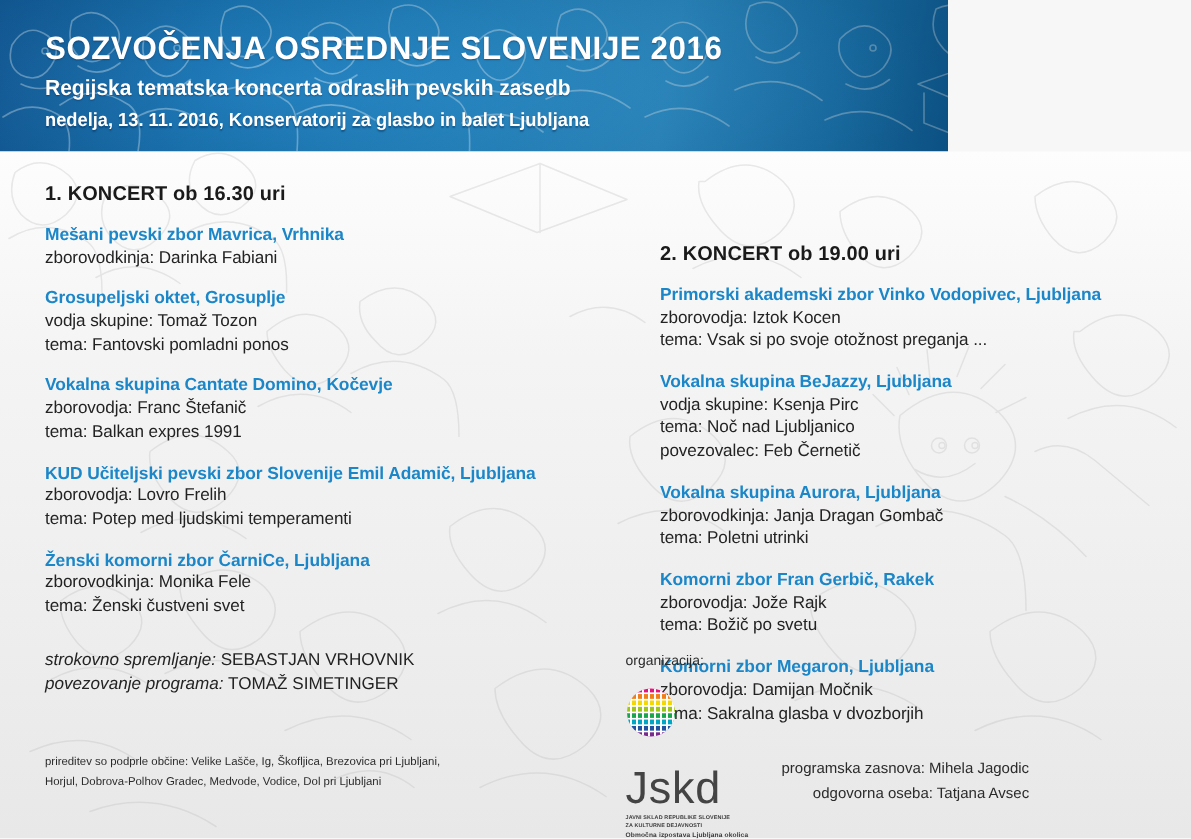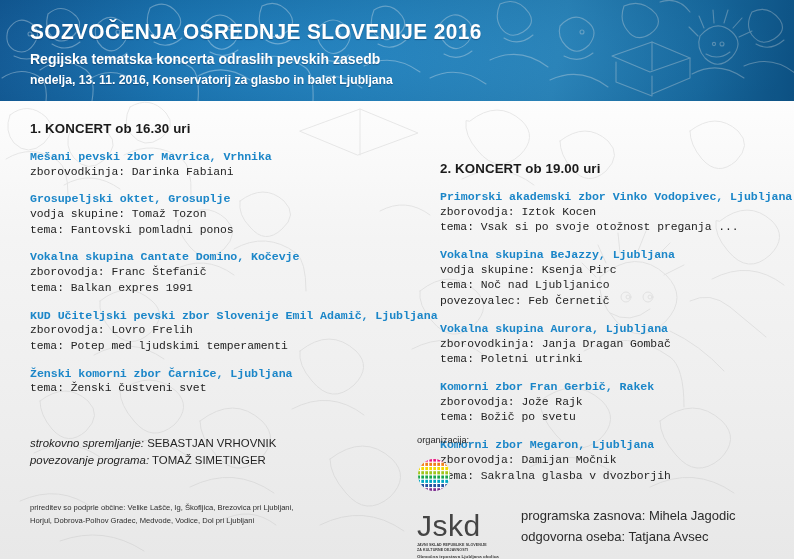--- a/index.html
+++ b/index.html
@@ -12,21 +12,21 @@
   }
   .poster{
     position:relative;
     width:794px;height:559px;
     overflow:hidden;
     background:#f7f7f7;
   }
 
   
   .banner{
-    position:absolute;left:0;top:0;width:794px;height:101px;
+    position:absolute;left:0;top:0;width:632px;height:101px;
     background:linear-gradient(100deg,#0d5c9e 0%,#1273b5 22%,#1e84c4 48%,#2a90cd 70%,#1a7ab9 88%,#0f629f 100%);
     overflow:hidden;
   }
   .banner-art{position:absolute;left:0;top:0;width:794px;height:101px;opacity:.5;}
   .banner-vign{
     position:absolute;inset:0;
     background:radial-gradient(ellipse 70% 120% at 30% 55%, rgba(255,255,255,.06) 0%, rgba(0,0,0,.18) 100%);
     pointer-events:none;
   }
   .banner-text{position:absolute;left:30px;top:22px;z-index:4;}
@@ -76,33 +76,33 @@
   .col{position:absolute;top:0;}
   .col-left{left:30px;width:375px;}
   .col-right{left:440px;width:360px;margin-top:40px;}
 
   .concert-head{
     font-size:13.3px;font-weight:bold;color:#1a1a1a;
     margin-top:20px;margin-bottom:13px;letter-spacing:.1px;
     white-space:nowrap;
   }
 
-  .entry{margin-bottom:11px;font-family:Liberation Mono, monospace;}
+  .entry{margin-bottom:11px;}
   .entry-name{
     color:#1b86c8;font-weight:bold;font-size:11.6px;line-height:1.35;
     letter-spacing:-.05px;
     white-space:nowrap;
   }
   .entry-line{
     color:#232323;font-size:11.4px;line-height:1.38;
     letter-spacing:-.05px;
     white-space:nowrap;
   }
 
-  .credits{margin-top:38px;}
+  .credits{margin-top:19px;}
   .credit-row{font-size:11.4px;color:#232323;line-height:1.45;white-space:nowrap;}
   .credit-row i{font-style:italic;}
 
   
   .org-block{position:absolute;left:417px;top:334px;}
   .org-label{font-size:9.3px;color:#2a2a2a;margin-bottom:13px;}
   .logo-mark{width:34px;height:34px;position:relative;}
   .logo-word{
     font-size:30px;color:#444444;line-height:1;
     margin-top:19px;letter-spacing:.5px;
@@ -114,21 +114,21 @@
   }
   .logo-sub .l3{font-size:4.4px;}
 
   
   .footer-left{
     position:absolute;left:30px;top:401px;
     font-size:7.6px;color:#2b2b2b;line-height:1.65;
   }
   .footer-right{
     position:absolute;left:521px;top:404px;
-    font-size:13px;color:#2b2b2b;line-height:1.65;
+    font-size:10px;color:#2b2b2b;line-height:1.65;text-align:right;
   }
 </style>
 </head>
 <body>
 
 <div class="poster">
 
   <div class="banner">
 
     <svg class="banner-art" viewBox="0 0 794 101" preserveAspectRatio="none" xmlns="http://www.w3.org/2000/svg">
@@ -283,20 +283,21 @@
       </div>
 
       <div class="entry">
         <div class="entry-name">KUD Učiteljski pevski zbor Slovenije Emil Adamič, Ljubljana</div>
         <div class="entry-line">zborovodja: Lovro Frelih</div>
         <div class="entry-line">tema: Potep med ljudskimi temperamenti</div>
       </div>
 
       <div class="entry">
         <div class="entry-name">Ženski komorni zbor ČarniCe, Ljubljana</div>
+        <div class="entry-line">zborovodkinja: Monika Fele</div>
         <div class="entry-line">tema: Ženski čustveni svet</div>
       </div>
 
       <div class="credits">
         <div class="credit-row">
           <i>strokovno spremljanje:</i>
           <span>SEBASTJAN VRHOVNIK</span>
         </div>
         <div class="credit-row">
           <i>povezovanje programa:</i>

